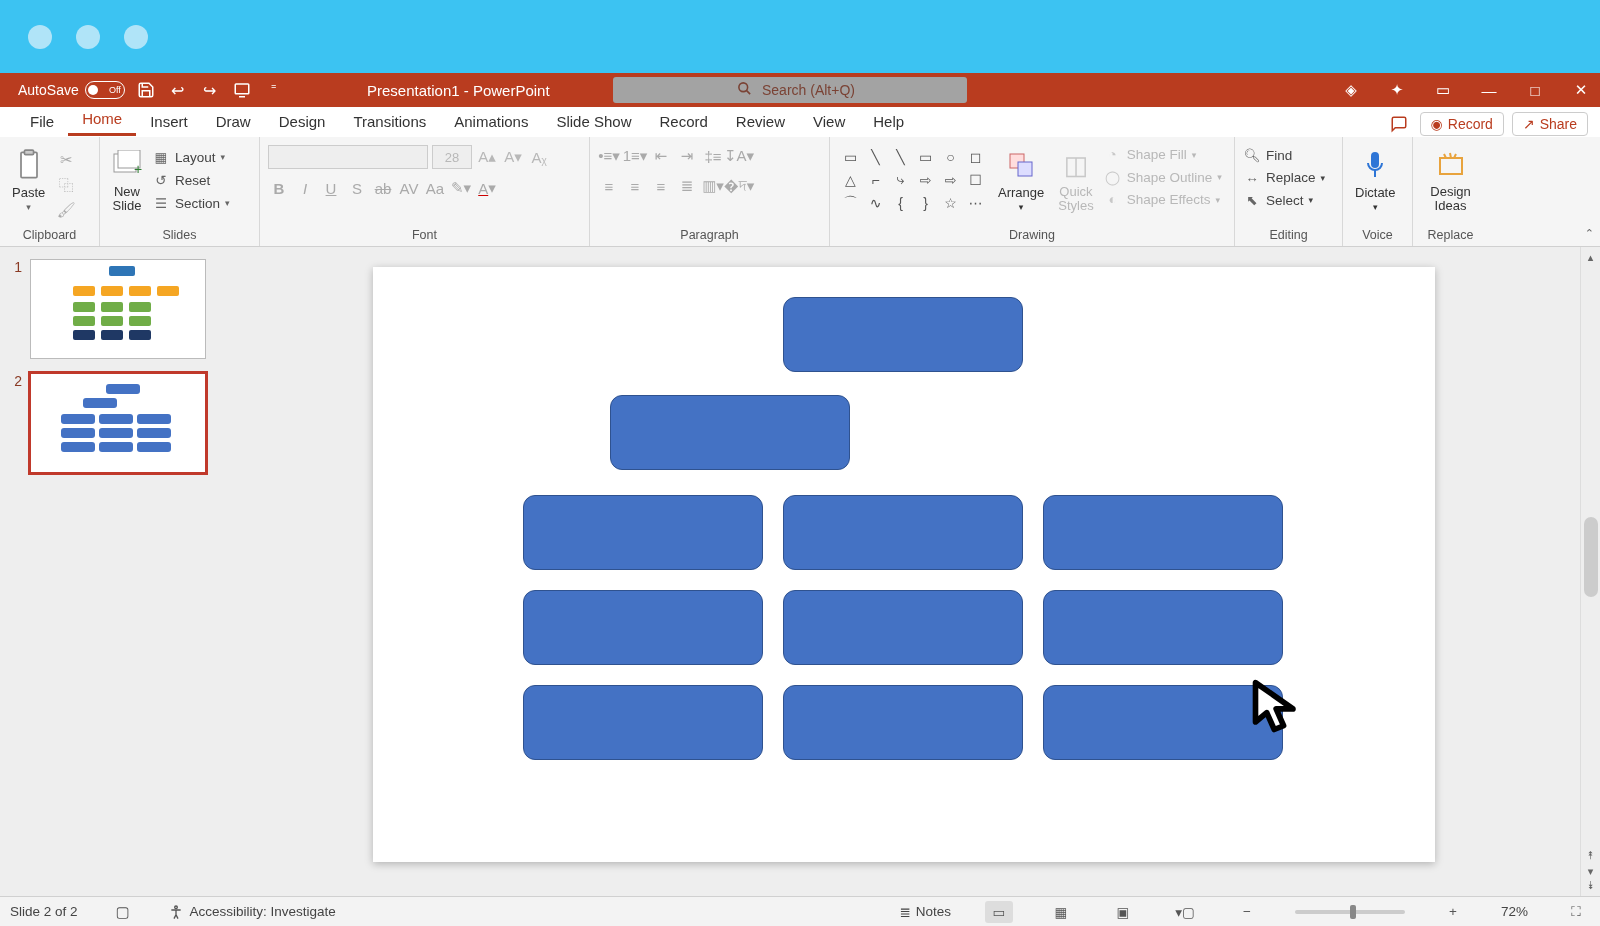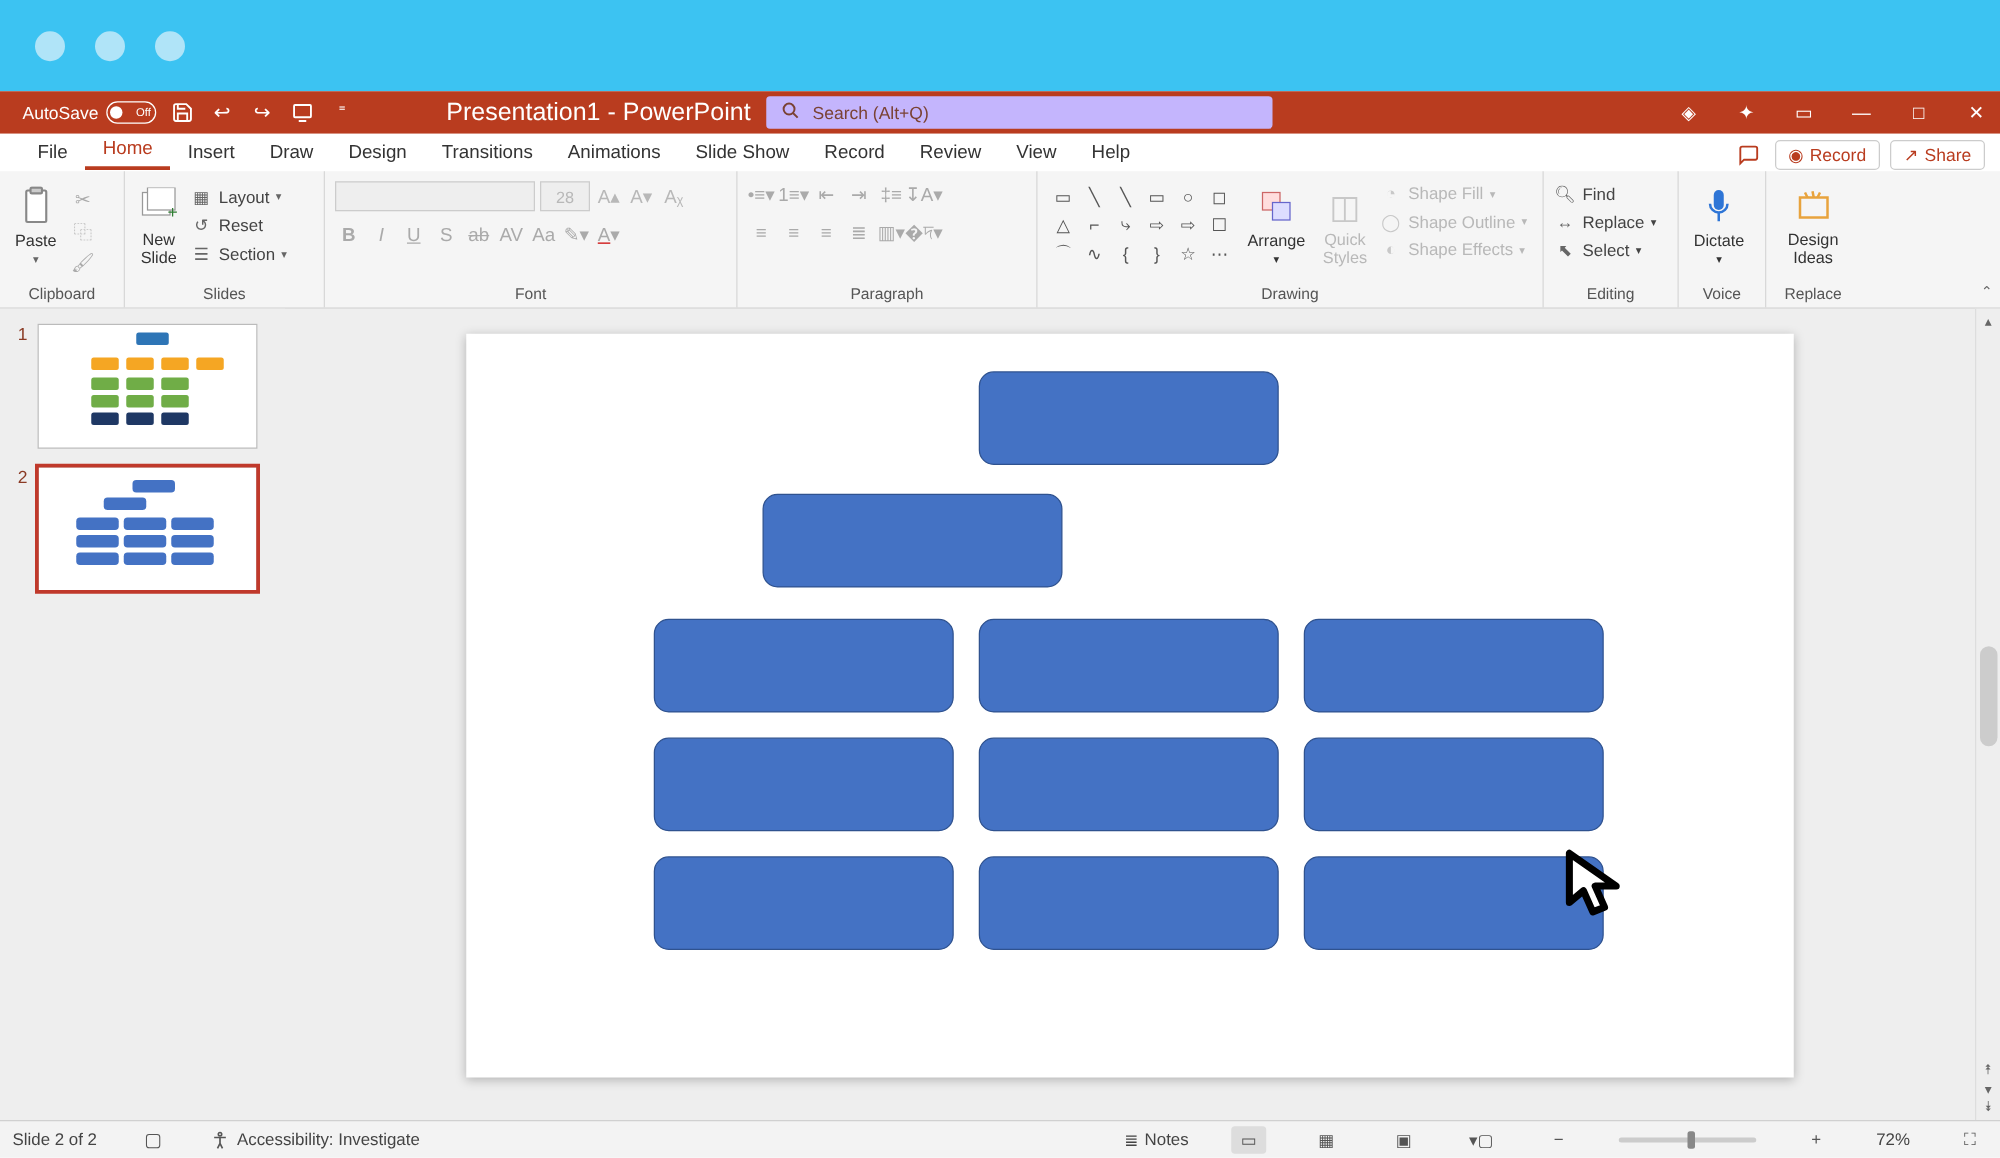--- a/index.html
+++ b/index.html
@@ -9,22 +9,22 @@
 .mac-titlebar { height: 73px; background: #3cc3f2; display: flex; align-items: center; padding-left: 28px; gap: 24px; }
 .mac-dot { width: 24px; height: 24px; border-radius: 50%; background: #b0e4f8; }
 
 
 .qat-row { height: 34px; background: #b93c1f; display: flex; align-items: center; color: #fff; font-size: 14px; position: relative; }
 .qat-left { display: flex; align-items: center; gap: 10px; padding-left: 18px; }
 .autosave-toggle { display: flex; align-items: center; gap: 6px; }
 .toggle-pill { width: 40px; height: 18px; border: 1.5px solid #fff; border-radius: 10px; position: relative; display: flex; align-items: center; justify-content: flex-end; padding-right: 3px; font-size: 9px; }
 .toggle-pill::before { content: ""; width: 10px; height: 10px; background: #fff; border-radius: 50%; position: absolute; left: 2px; }
 .qat-icon { width: 22px; height: 22px; display: flex; align-items: center; justify-content: center; color: #fff; font-size: 16px; }
-.qat-title { position: absolute; left: 357px; font-size: 20px; }
-.search-box { position: absolute; left: 613px; width: 405px; height: 26px; background: #c4b5fd; border-radius: 3px; display: flex; align-items: center; gap: 10px; color: #7a4234; padding-left: 12px; font-size: 14px; }
+.qat-title { position: absolute; left: 367px; font-size: 15px; }
+.search-box { position: absolute; left: 613px; width: 354px; height: 26px; background: #a3a3a3; border-radius: 3px; display: flex; align-items: center; gap: 10px; color: #7a4234; padding-left: 12px; font-size: 14px; justify-content: center; }
 .qat-right { position: absolute; right: 10px; display: flex; gap: 28px; align-items: center; }
 .qat-right .win-btn { width: 18px; text-align: center; font-size: 15px; }
 
 
 .tabs-row { height: 30px; background: #fff; display: flex; align-items: flex-end; padding-left: 16px; gap: 0; font-size: 15px; color: #333; border-bottom: 1px solid #fff; position: relative; }
 .tab { padding: 4px 14px 6px; cursor: default; }
 .tab.active { color: #b93c1f; border-bottom: 3px solid #b93c1f; }
 .tabs-right { position: absolute; right: 12px; display: flex; gap: 8px; align-items: center; }
 .tabs-right .pill { border: 1px solid #ccc; border-radius: 4px; padding: 3px 10px; font-size: 14px; display: flex; align-items: center; gap: 5px; }
 .pill.record { color: #b93c1f; }

